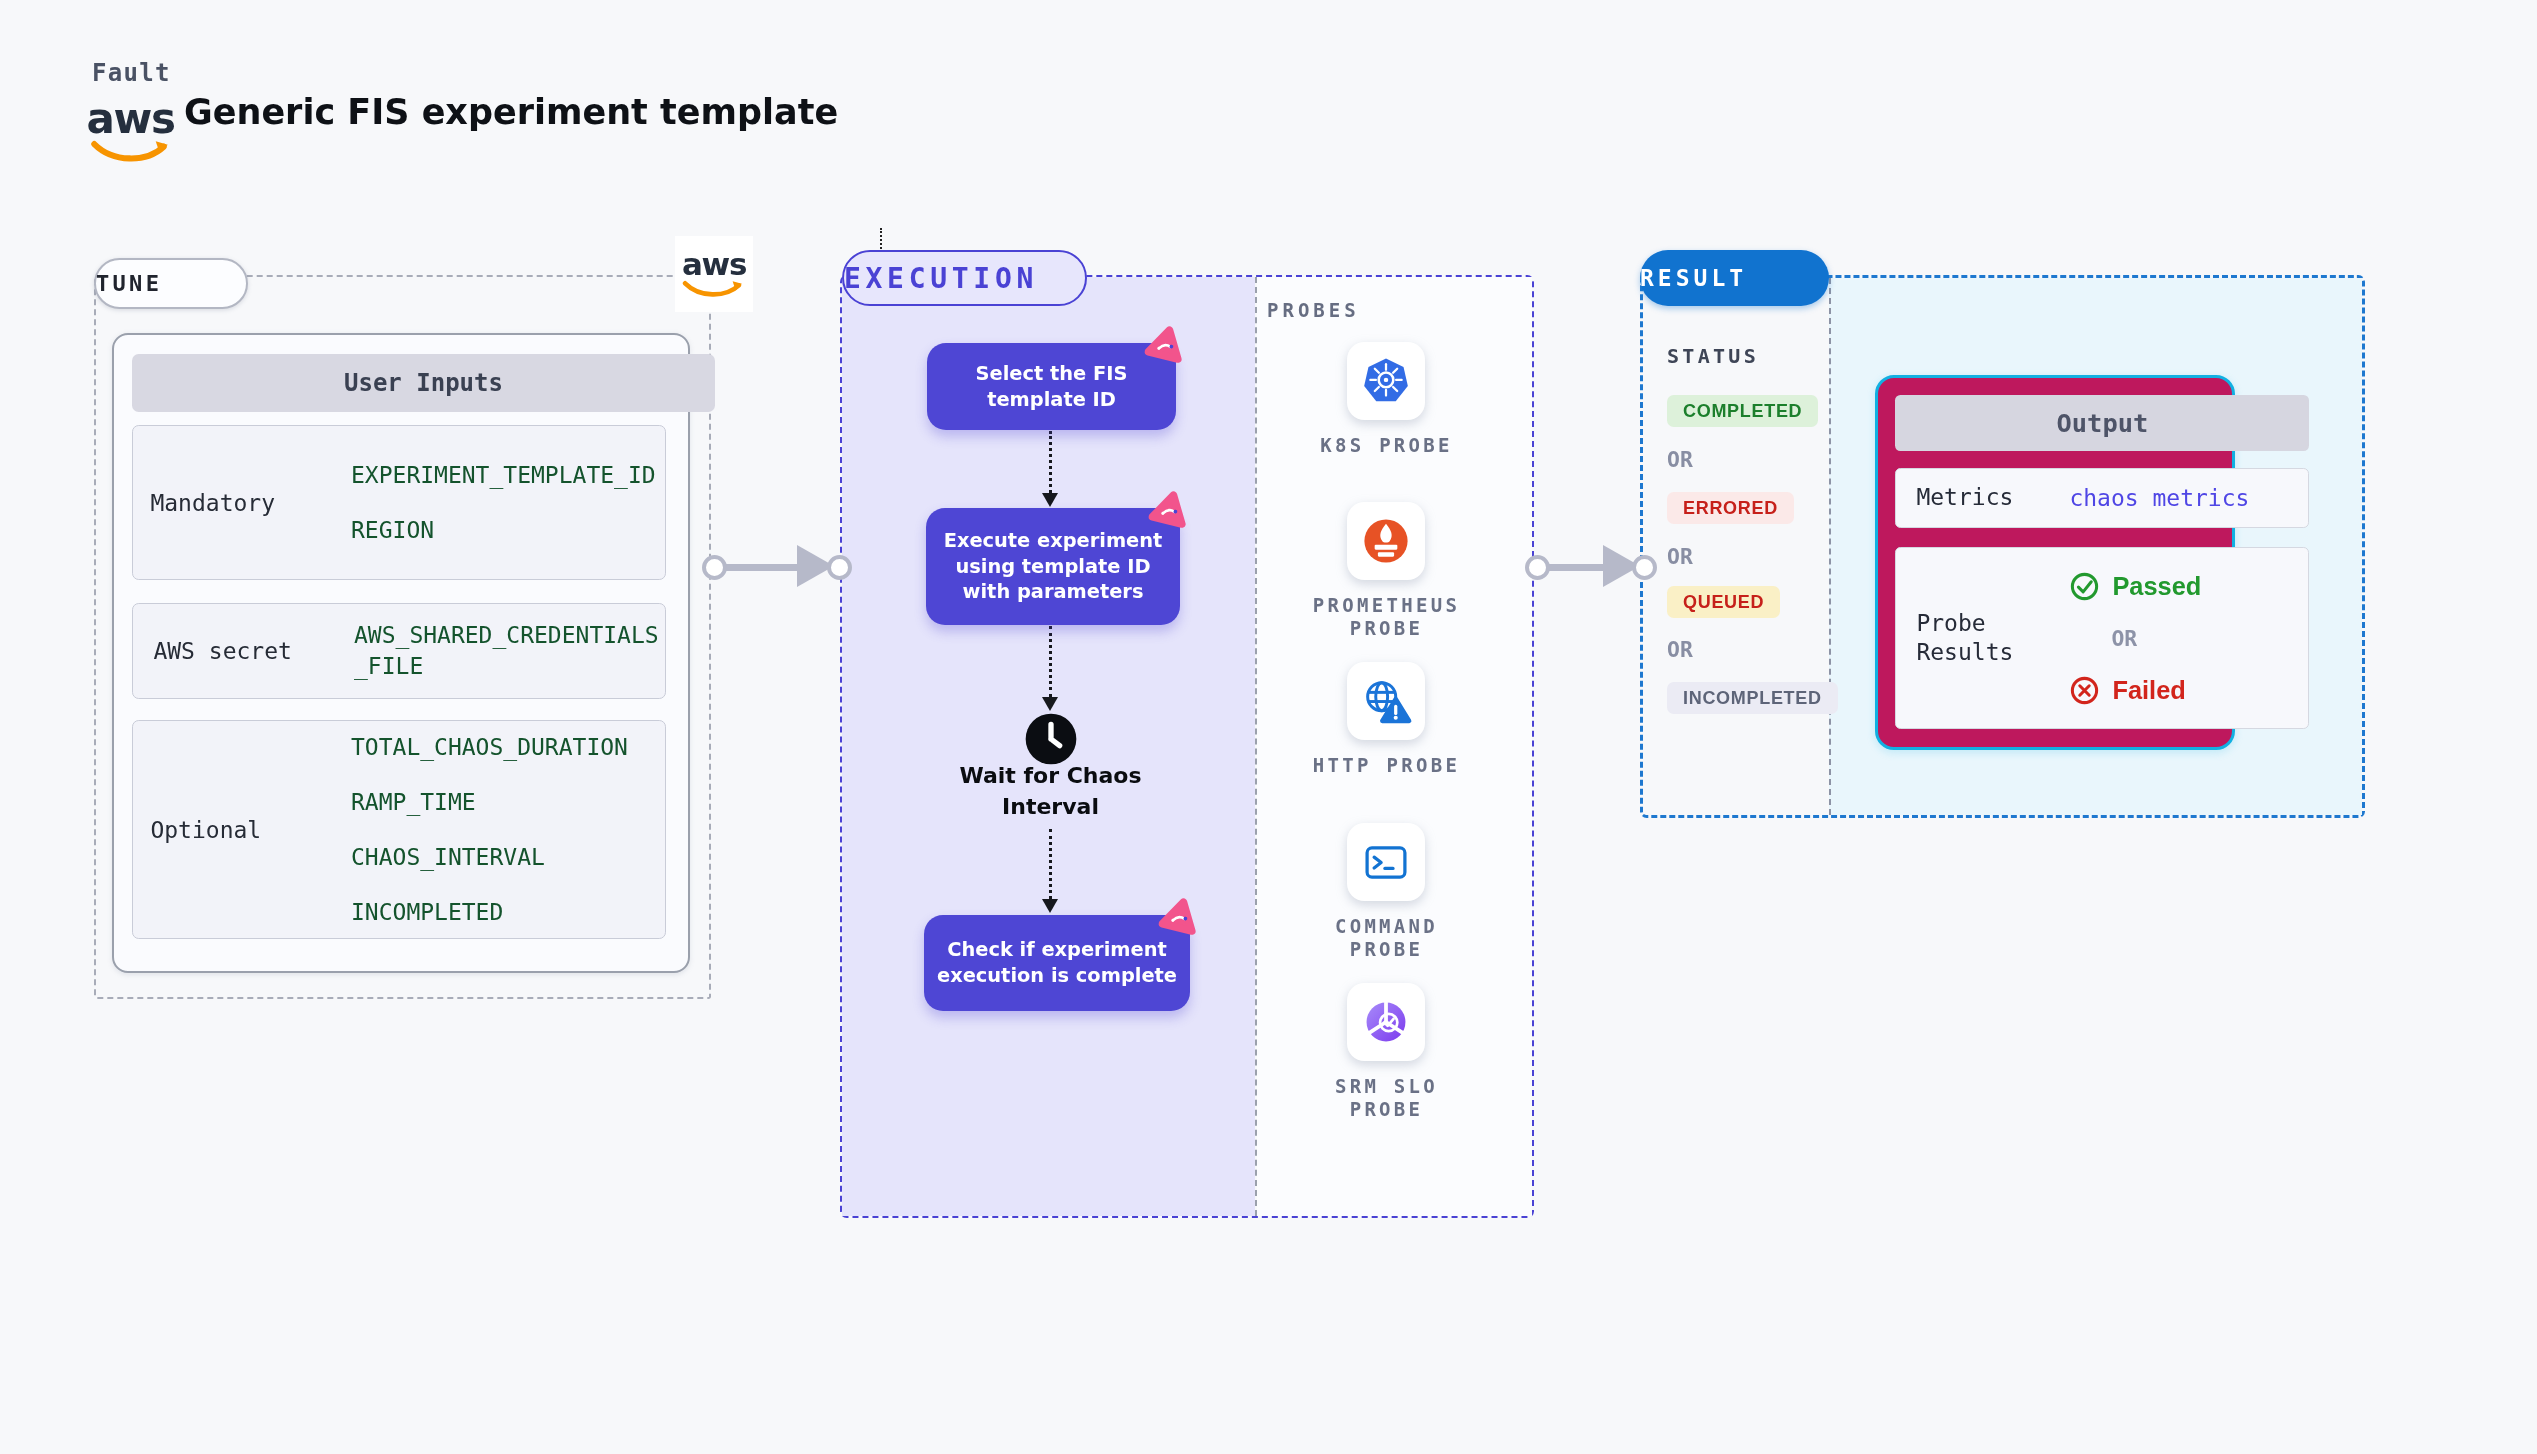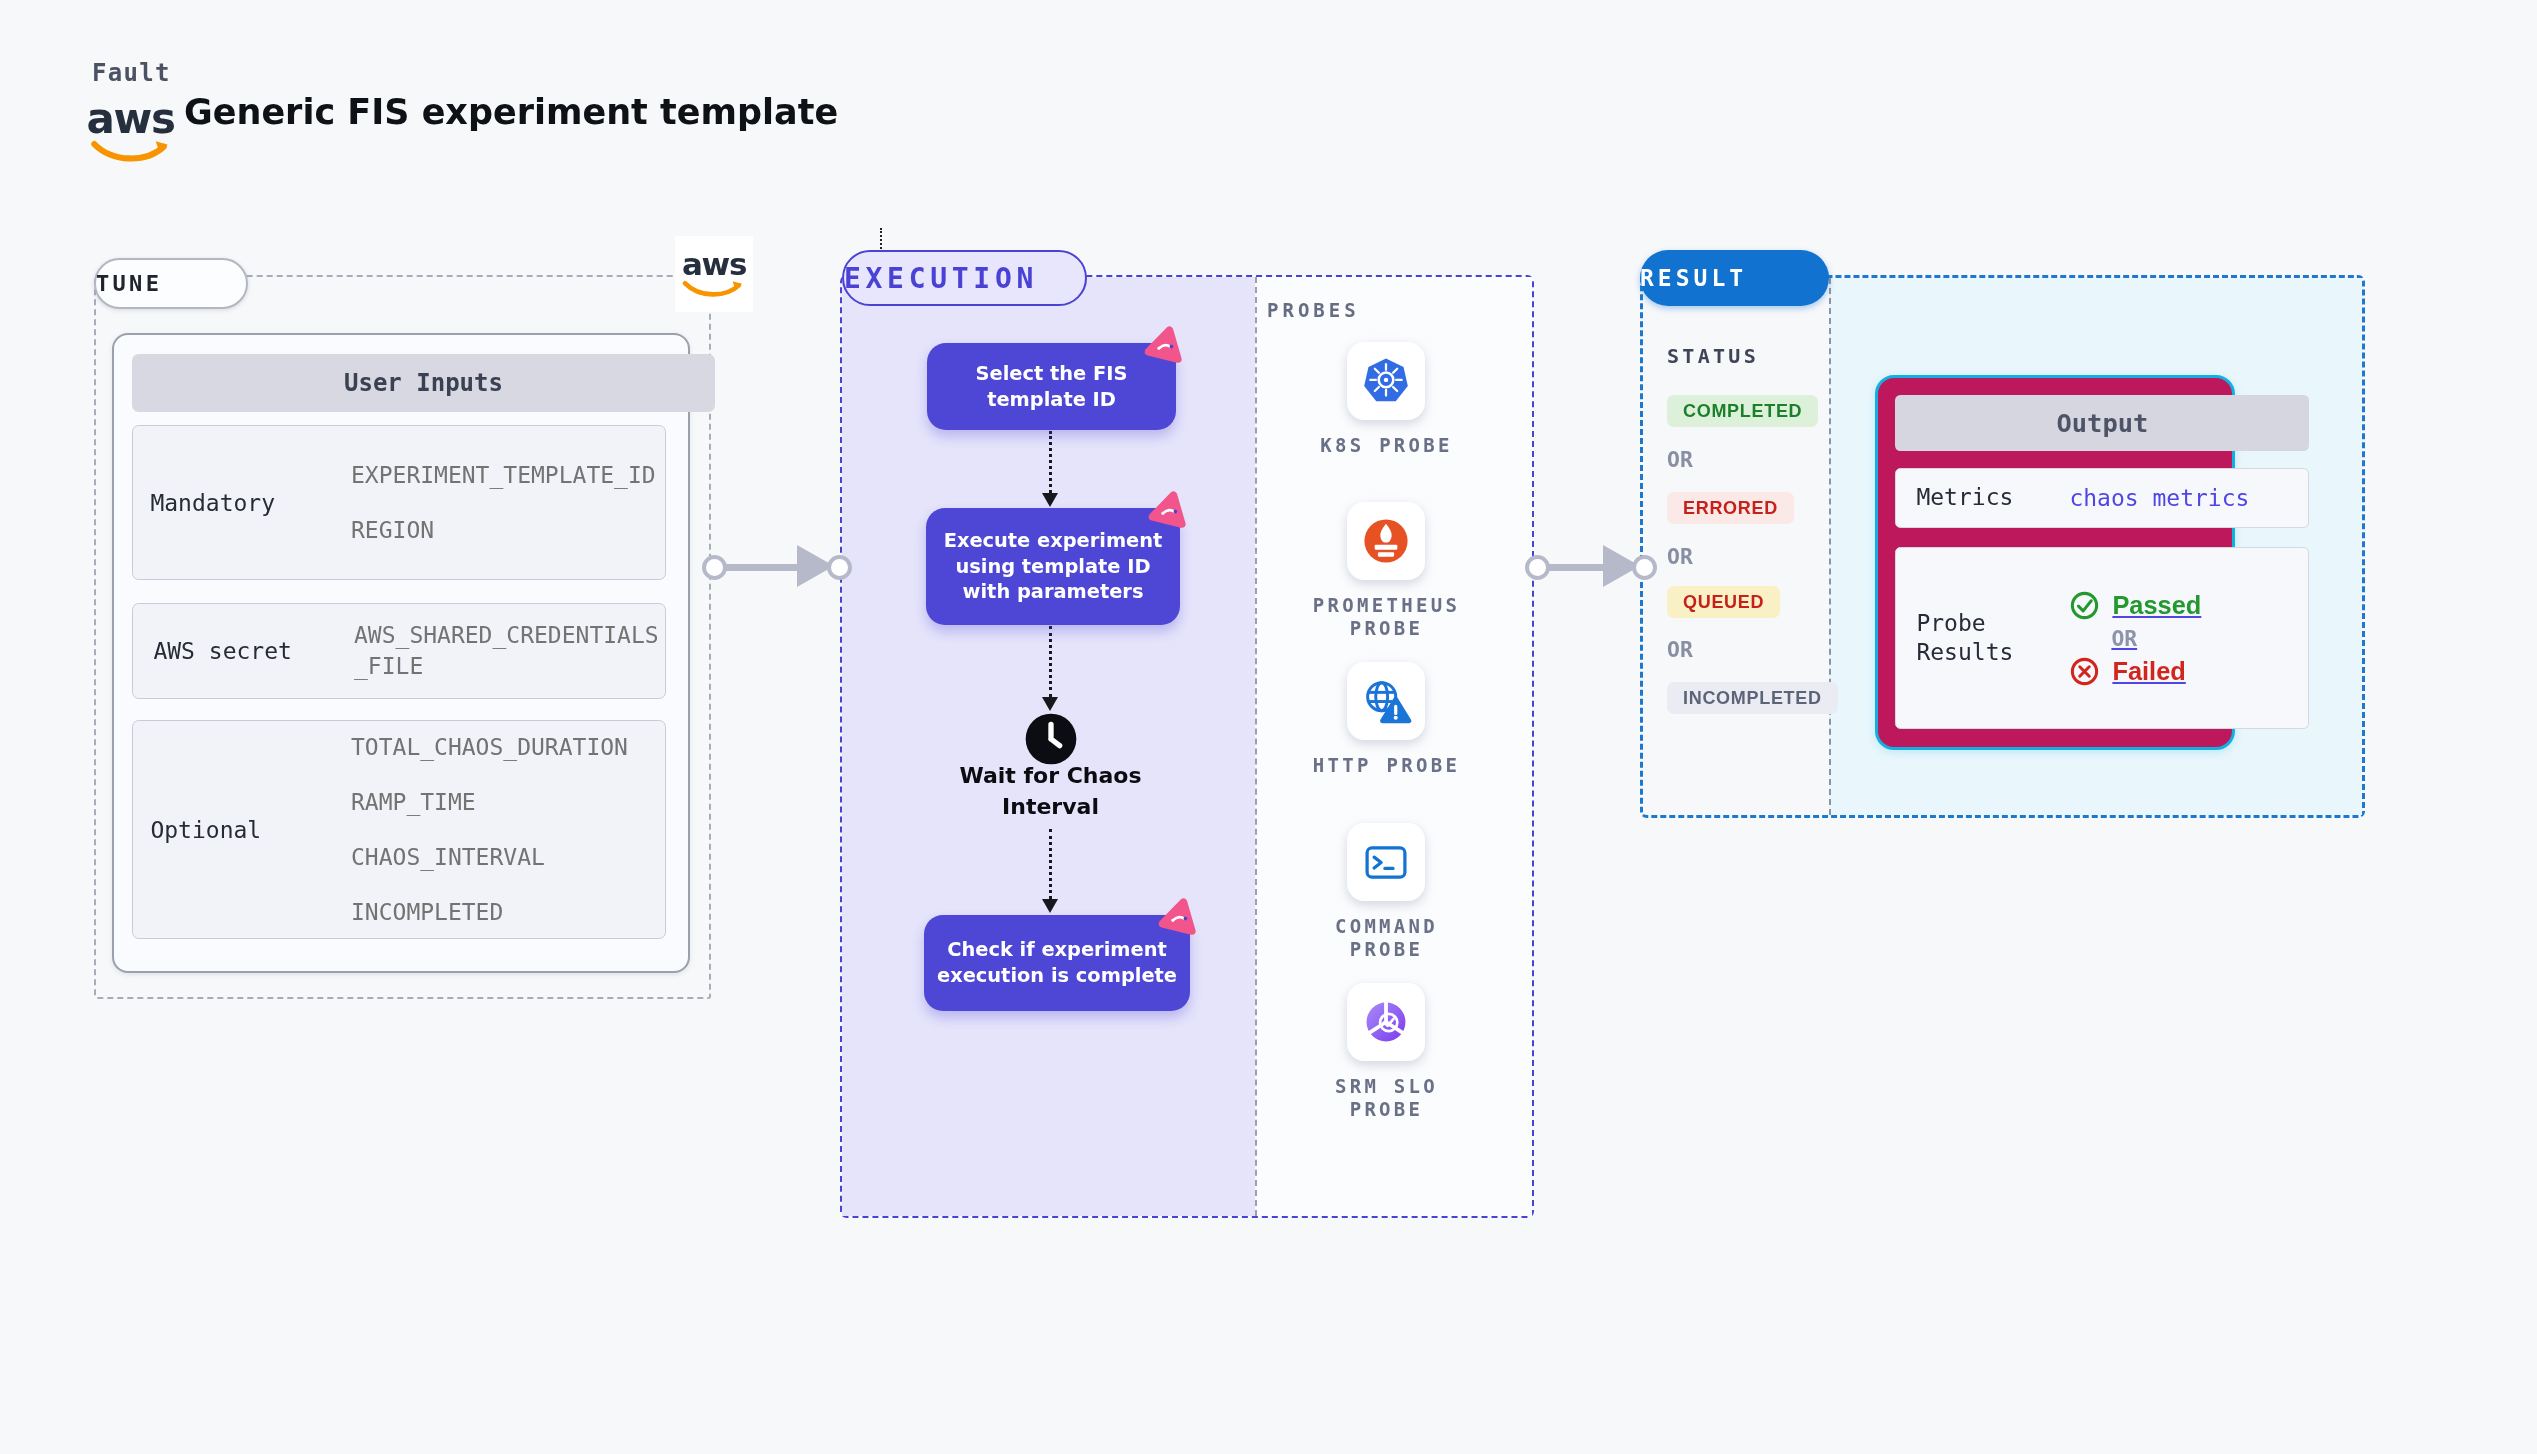--- a/index.html
+++ b/index.html
@@ -45,21 +45,21 @@
   .ui-header{left:132px;top:354px;width:583px;height:58px;background:#d8d8e2;border-radius:6.7px;
              display:flex;align-items:center;justify-content:center;font-size:24px;font-weight:700;color:#3a4152;}
   .ui-row{width:534px;left:132px;background:#f2f3f9;border:1.3px solid #c9ccd8;border-radius:6.7px;
           display:flex;box-sizing:border-box;}
   .row-mandatory{top:425px;height:155px;}
   .row-secret{top:603px;height:96px;justify-content:center;}
   .row-optional{top:720px;height:219px;}
   .row-label{width:218px;padding-left:17.4px;box-sizing:border-box;display:flex;align-items:center;
              font-size:23px;color:#262b36;}
   .row-values{width:308px;display:flex;flex-direction:column;justify-content:center;gap:24px;
-              font-size:23px;line-height:31px;color:#737373;word-break:break-all;}
+              font-size:23px;line-height:31px;color:#14532d;word-break:break-all;}
 
   
   .garrow{height:62px;width:141px;z-index:7;}
   .garrow .line{position:absolute;top:27.5px;height:7.4px;background:#b6b9c9;border-radius:4px;}
   .garrow .head{position:absolute;top:9.4px;width:0;height:0;border-top:21.4px solid transparent;
                 border-bottom:21.4px solid transparent;border-left:37px solid #b6b9c9;}
   .ring{position:absolute;width:17.4px;height:17.4px;border:4px solid #b6b9c9;border-radius:50%;background:#ffffff;}
 
   
   .step{background:#4e46d4;border-radius:19px;color:#ffffff;font-weight:700;font-size:19.4px;line-height:1.32;
@@ -98,21 +98,21 @@
               border-radius:19px;box-sizing:border-box;box-shadow:0 2.7px 8px rgba(18,176,226,.18);z-index:4;}
   .output-header{position:absolute;left:17.4px;top:17.4px;width:414px;height:56px;background:#d6d6e0;border-radius:5.4px;
                  display:flex;align-items:center;justify-content:center;font-size:25.4px;font-weight:700;color:#4e5468;}
   .out-row{position:absolute;left:17.4px;width:414px;background:#f7f8fc;border:1.3px solid #d5d8e1;border-radius:5.4px;
            box-sizing:border-box;display:flex;}
   .out-row-metrics{top:90px;height:60px;}
   .out-row-probe{top:169px;height:182px;}
   .out-label{width:173px;padding-left:20px;box-sizing:border-box;display:flex;flex-direction:column;
              justify-content:center;font-size:23px;line-height:29.5px;color:#262b38;}
   .out-value{flex:1;display:flex;flex-direction:column;justify-content:center;font-size:23px;color:#4f46e5;}
-  .probe-results-col{gap:5px;text-decoration:underline;}
+  .probe-results-col{gap:24px;}
   .res-line{display:flex;align-items:center;gap:12px;font-size:25.4px;font-weight:700;
             font-family:"Liberation Sans",sans-serif;}
   .res-line.passed{color:#22992e;}
   .res-line.failed{color:#d2251c;}
   .res-or{font-family:"DejaVu Sans Mono",monospace;font-size:21.4px;color:#8d93a8;font-weight:600;padding-left:42px;}
 </style>
 </head>
 <body>
 
 <div id="canvas">

